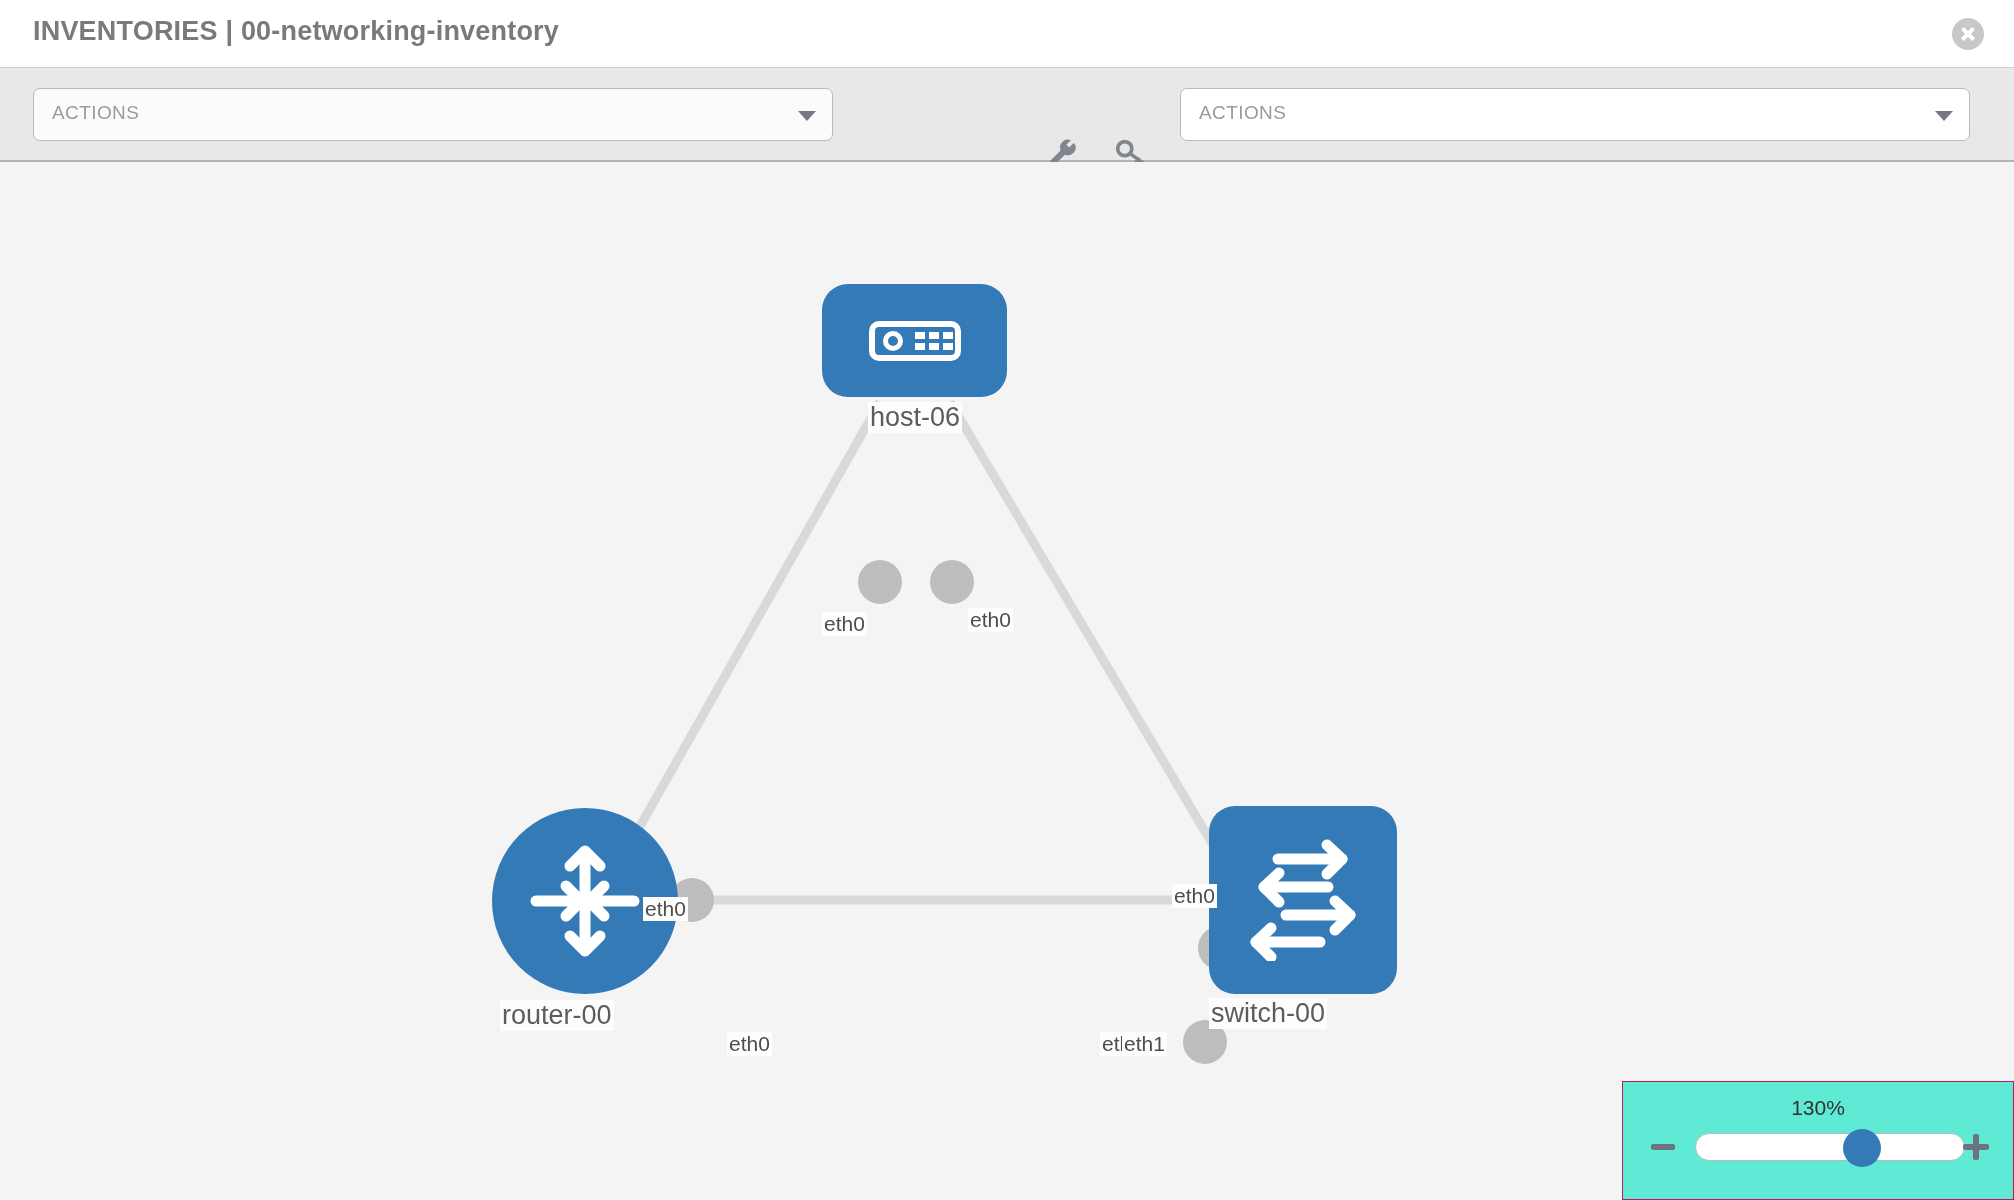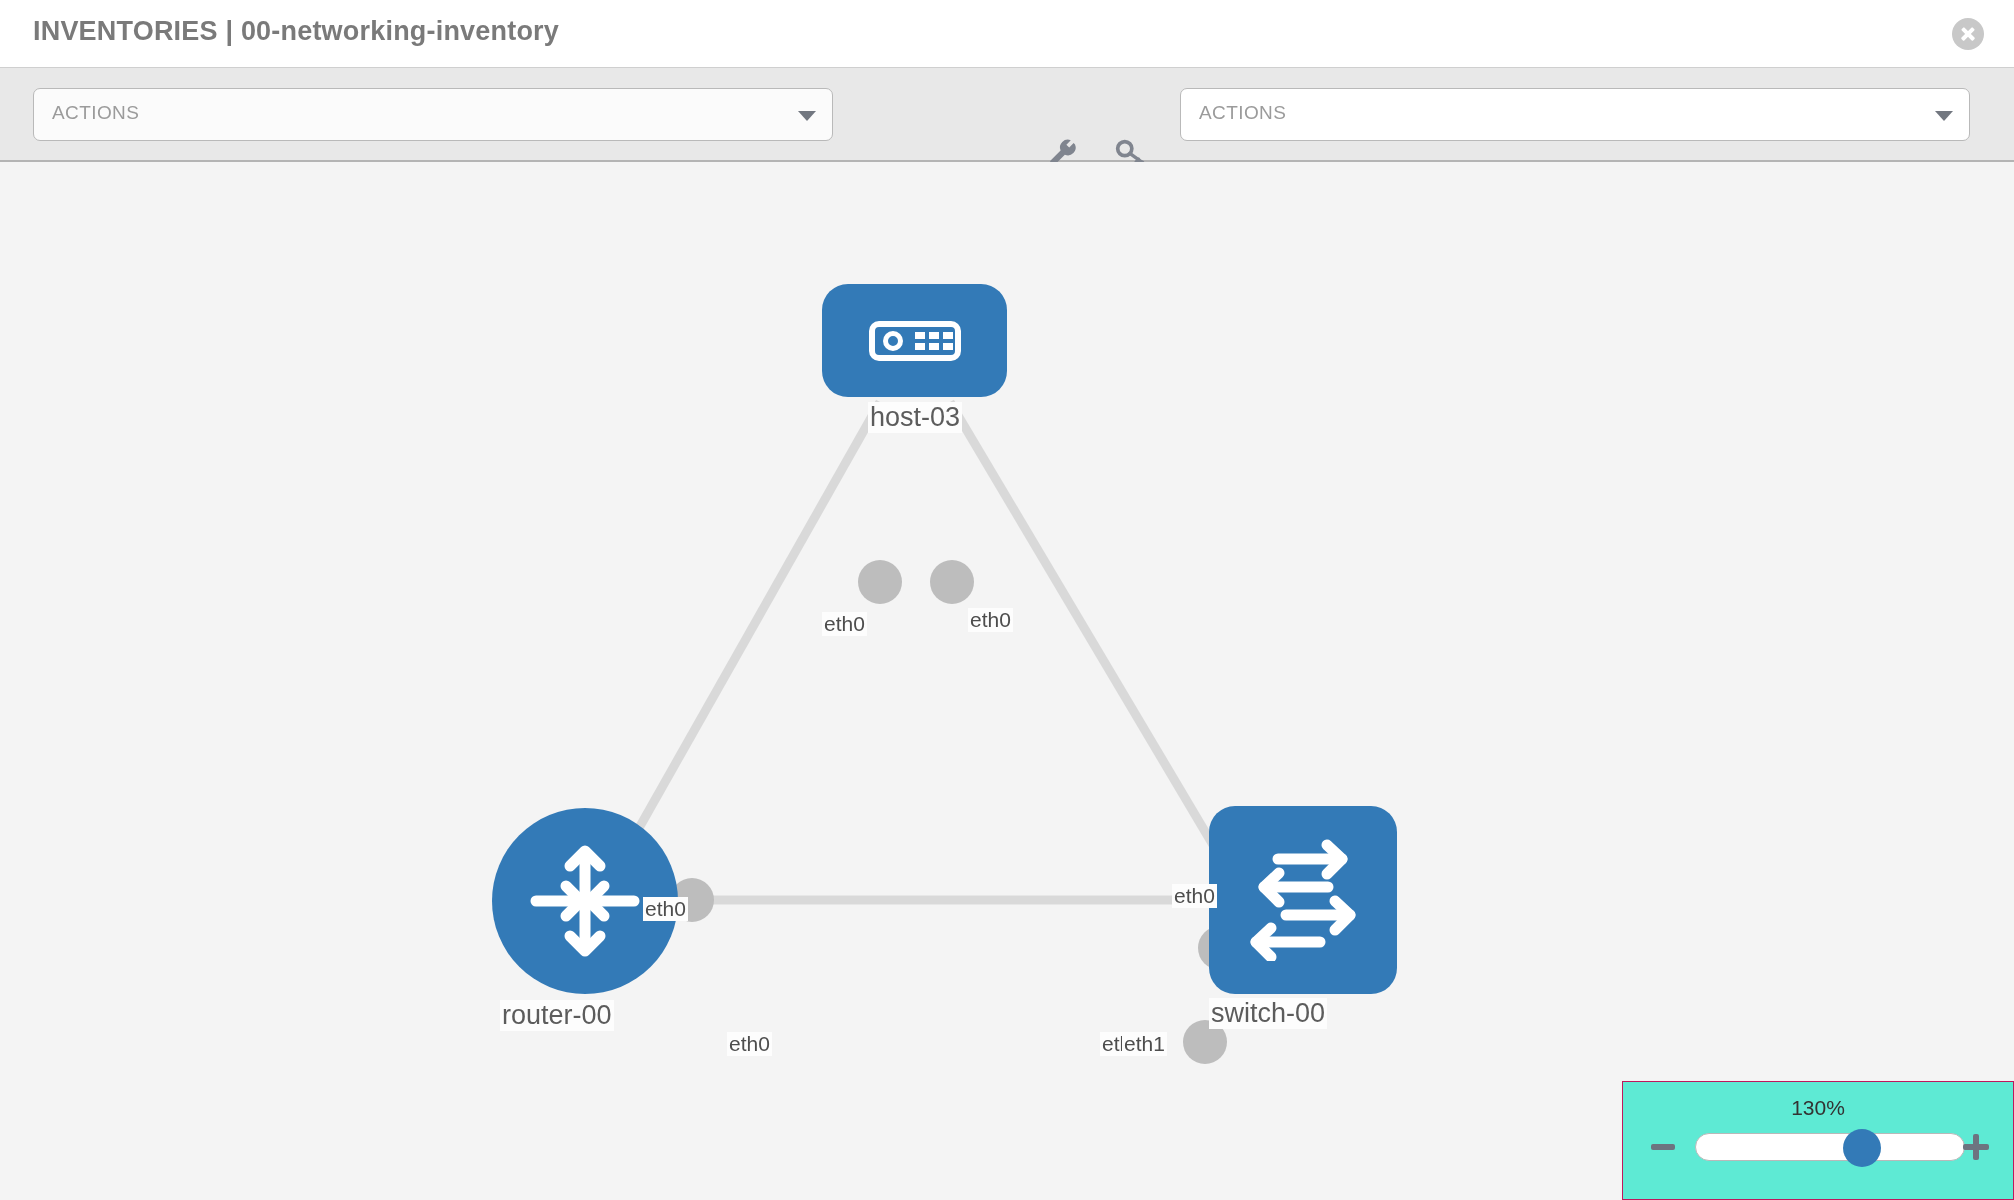--- a/index.html
+++ b/index.html
@@ -209,21 +209,21 @@
           <rect x="3" y="8" width="86" height="34" rx="7" ry="7" fill="none" stroke="#ffffff" stroke-width="6"></rect>
           <circle cx="24" cy="25" r="7.5" fill="none" stroke="#ffffff" stroke-width="5"></circle>
           <rect x="46" y="16" width="10" height="7" fill="#ffffff"></rect>
           <rect x="60" y="16" width="10" height="7" fill="#ffffff"></rect>
           <rect x="74" y="16" width="10" height="7" fill="#ffffff"></rect>
           <rect x="46" y="27" width="10" height="7" fill="#ffffff"></rect>
           <rect x="60" y="27" width="10" height="7" fill="#ffffff"></rect>
           <rect x="74" y="27" width="10" height="7" fill="#ffffff"></rect>
         </svg>
       </div>
-      <div class="node-label" style="left:46px; top:118px;">host-03</div>
+      <div class="node-label" style="left:46px; top:118px;">host-06</div>
     </div>
 
     <div class="node" id="router-node" style="left:492px; top:646px;">
       <div class="node-shape" id="router-shape">
         <svg width="118" height="118" viewBox="0 0 118 118">
           <g stroke="#ffffff" stroke-width="11" stroke-linecap="round" stroke-linejoin="round" fill="none">
             <line x1="59" y1="54" x2="59" y2="10"></line>
             <polyline points="44,24 59,9 74,24"></polyline>
             <line x1="59" y1="64" x2="59" y2="108"></line>
             <polyline points="44,94 59,109 74,94"></polyline>

